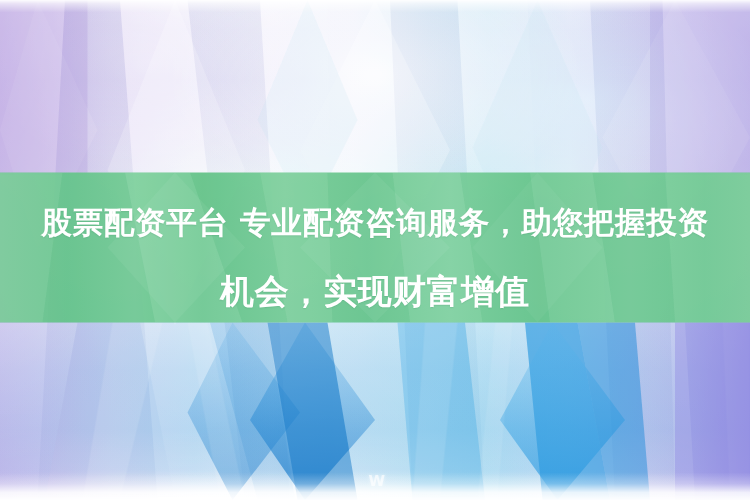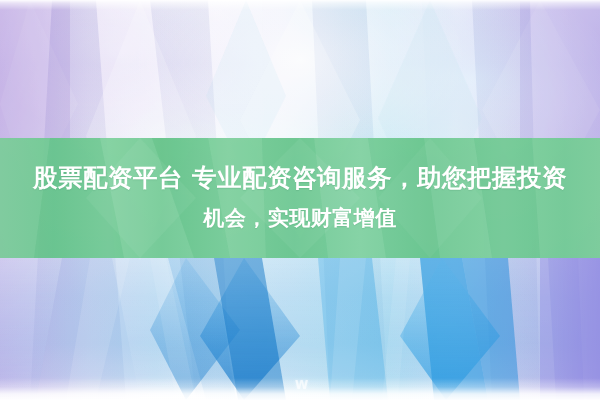--- a/index.html
+++ b/index.html
@@ -122,23 +122,24 @@
   }
   .headline-line {
     color: #ffffff;
     font-size: 25px;
     font-weight: 700;
     line-height: 40px;
     letter-spacing: 0.5px;
     text-align: center;
     white-space: nowrap;
     text-shadow: 0 1px 1px rgba(60,130,95,0.20);
+    margin-top: 16px;
   }
   #line1 { font-size: 24.5px; }
-  #line2 { font-size: 21px; }
+  #line2 { font-size: 27px; }
 
   
   #watermark {
     position: absolute;
     left: 262px;
     top: 376px;
     width: 80px;
     height: 18px;
     display: flex;
     align-items: center;

